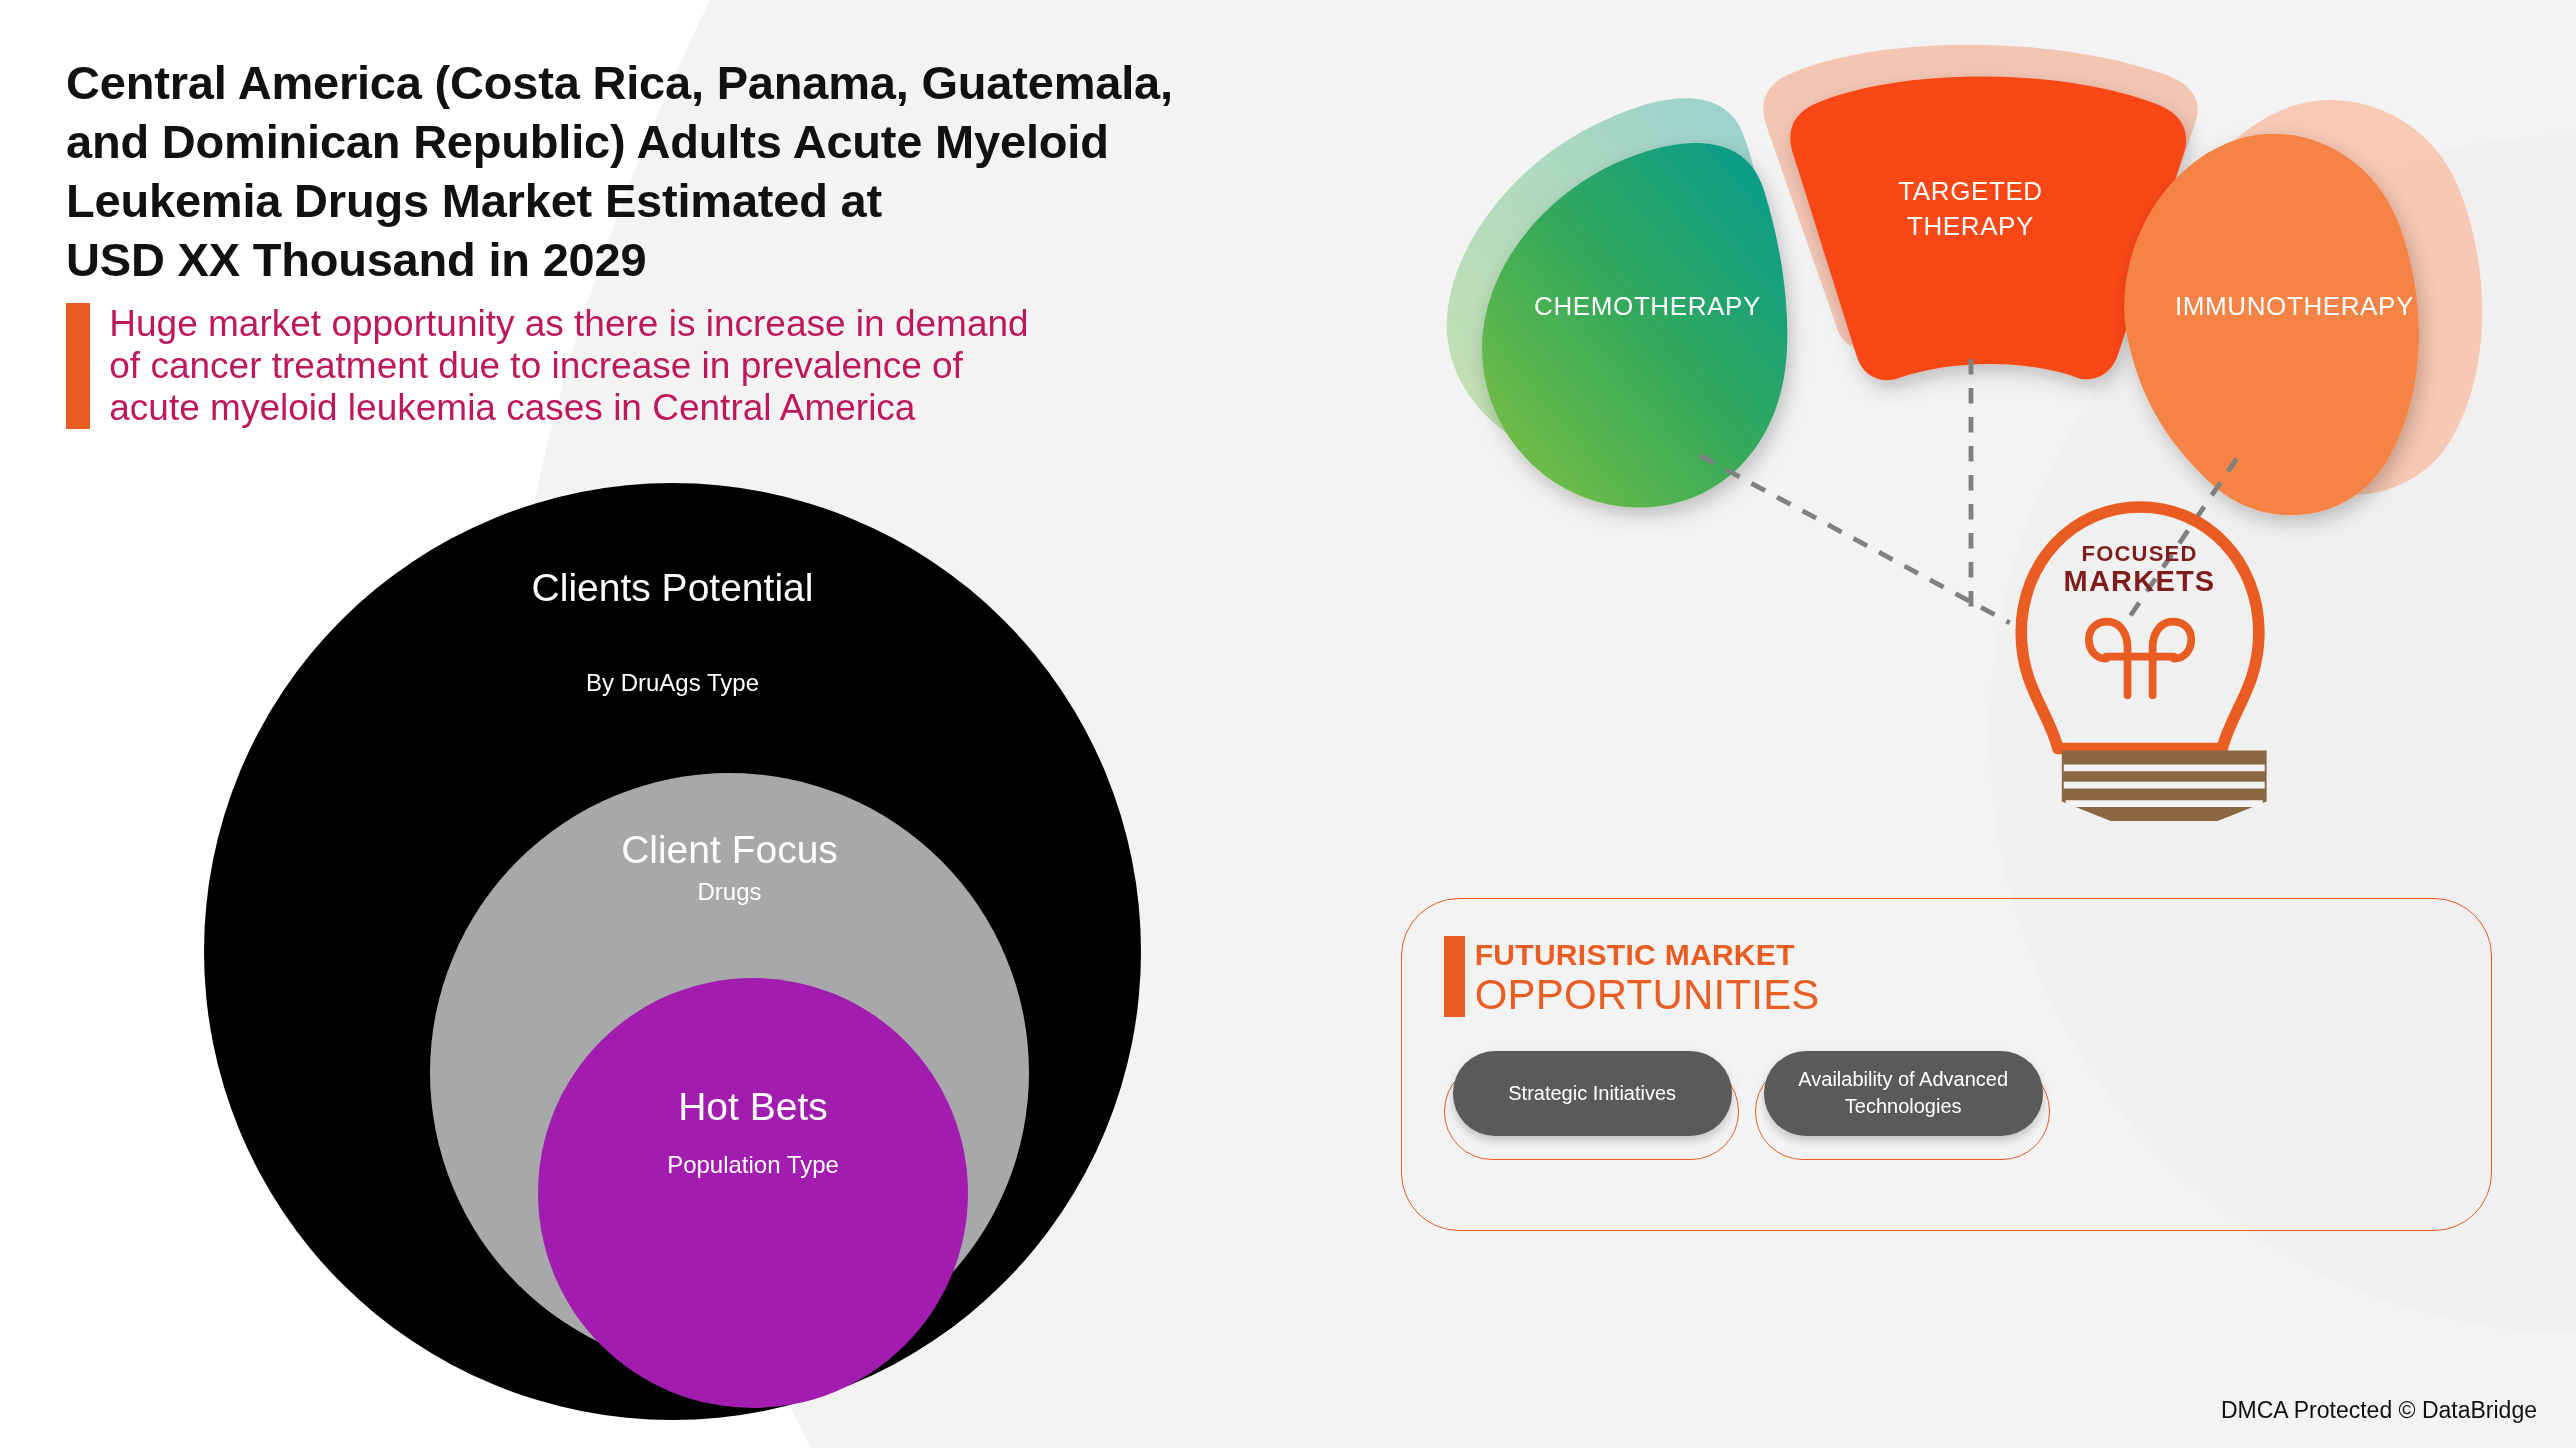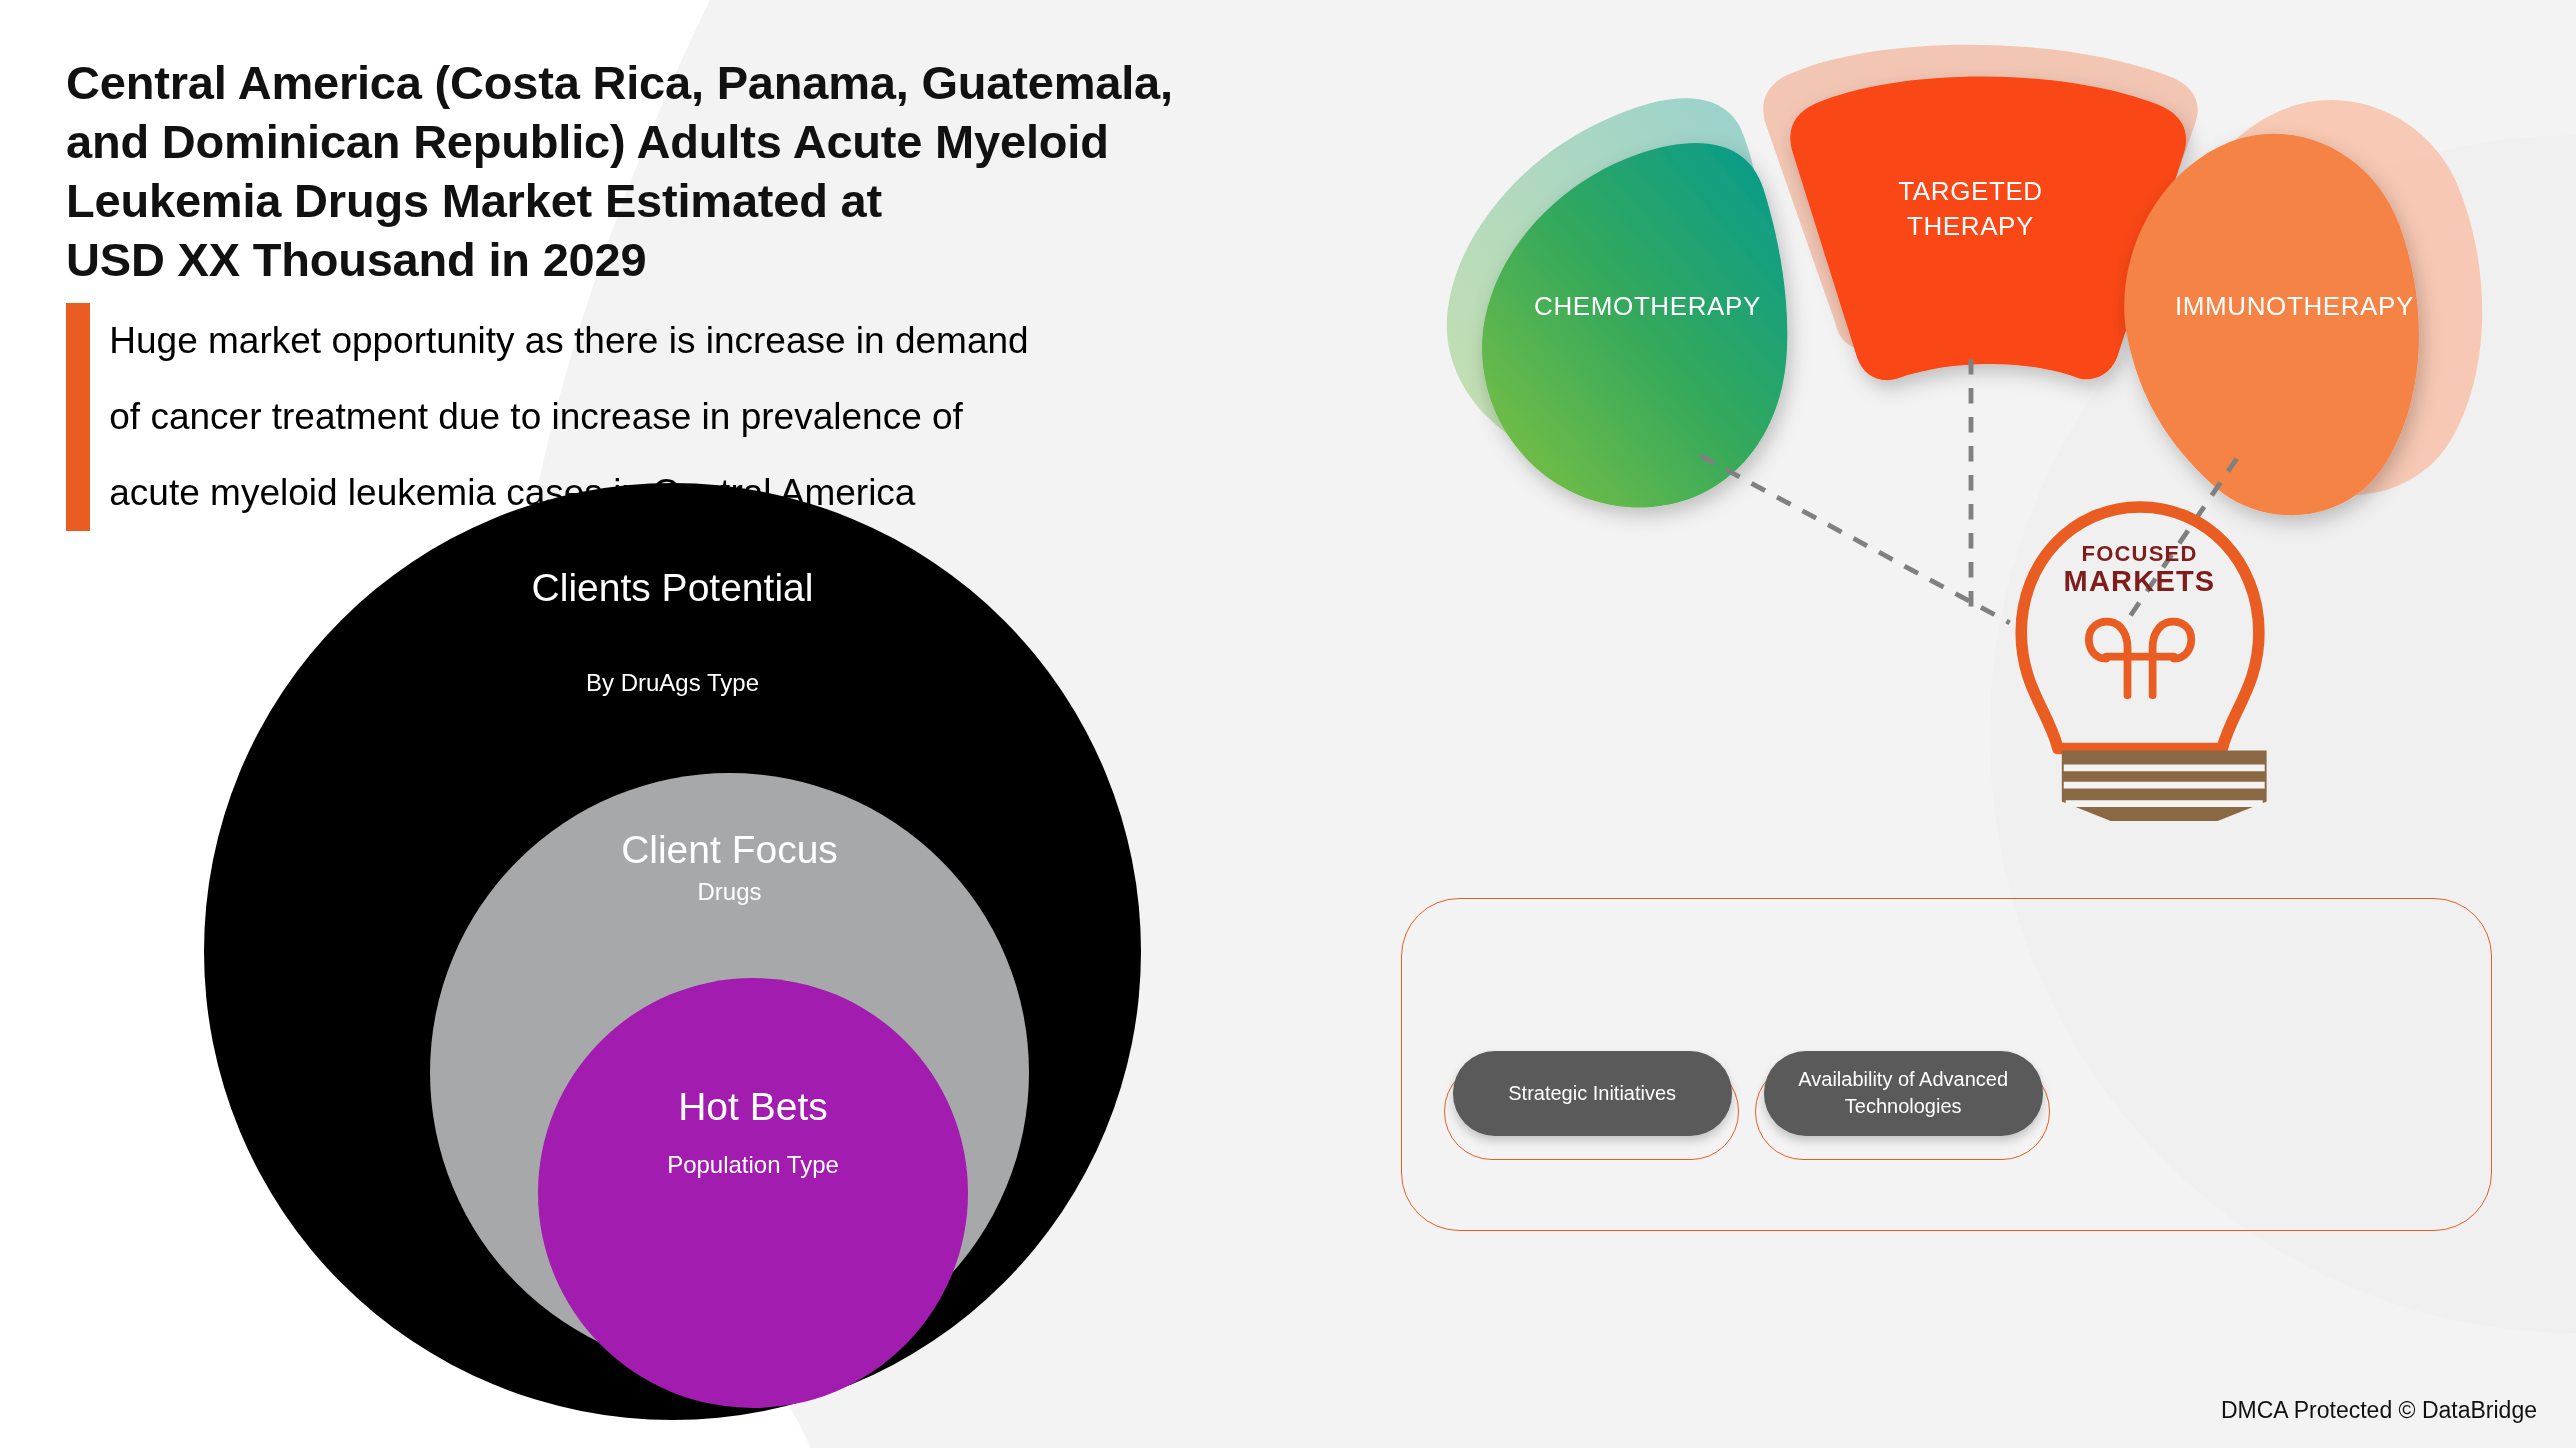--- a/index.html
+++ b/index.html
@@ -55,22 +55,22 @@
     margin-top: 13.5px;
   }
   #subtitle-bar {
     width: 24px;
     background: #E95D22;
     flex: 0 0 24px;
     margin-right: 19.3px;
   }
   #subtitle {
     font-size: 37px;
-    line-height: 76px;
-    color: #000000;
+    line-height: 42px;
+    color: #be185d;
     margin: 0;
     white-space: pre-line;
   }
 
   
   #circles {
     position: absolute;
     left: 193px;
     top: 483px;
     width: 956px;
@@ -367,20 +367,27 @@
     <div class="petal-label" id="label-immuno">IMMUNOTHERAPY</div>
 
     <div id="bulb-text">
       <div id="bulb-line1">FOCUSED</div>
       <div id="bulb-line2">MARKETS</div>
     </div>
 
   </div>
 
   <div id="opps-box">
+    <div id="opps-head">
+      <div id="opps-bar"></div>
+      <div>
+        <div id="opps-l1">FUTURISTIC MARKET</div>
+        <div id="opps-l2">OPPORTUNITIES</div>
+      </div>
+    </div>
 
     <div class="pill-wrap" id="pill-wrap-0">
       <div class="pill">Strategic Initiatives</div>
     </div>
 
     <div class="pill-wrap" id="pill-wrap-1">
       <div class="pill">Availability of Advanced Technologies</div>
     </div>
   </div>
 

